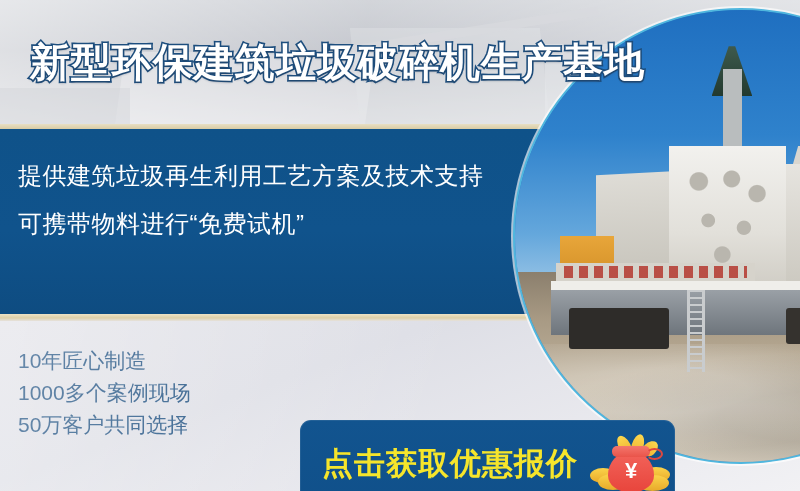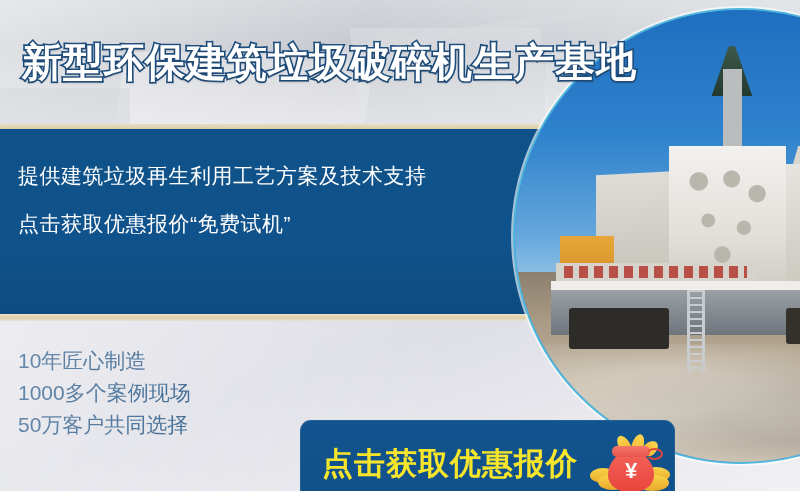--- a/index.html
+++ b/index.html
@@ -91,33 +91,33 @@
   .m-stack{left:46%;top:13%;width:4.2%;height:18%;background:#b9bdbe;}
   .m-cone{left:43.5%;top:8%;width:9%;height:11%;background:linear-gradient(180deg,#3e5a4c,#22392f);clip-path:polygon(42% 0,58% 0,100% 100%,0 100%);}
   .m-ladder{left:38%;top:62%;width:4%;height:18%;background:repeating-linear-gradient(180deg,#c9ccce 0 2px,transparent 2px 7px),linear-gradient(90deg,#c9ccce 0 14%,transparent 14% 86%,#c9ccce 86% 100%);}
   .m-dark1{left:12%;top:66%;width:22%;height:9%;background:#2e2c29;border-radius:3px;}
   .m-dark2{left:60%;top:66%;width:22%;height:8%;background:#35322e;border-radius:3px;}
   .m-sign{left:9%;top:56%;width:44%;height:4%;background:#d6d3cb;}
   .m-sign:after{content:"";position:absolute;inset:18% 4%;background:repeating-linear-gradient(90deg,#b4382f 0 9px,transparent 9px 15px);opacity:.85;}
 
   
   .headline{
-    position:absolute;left:22px;top:35px;
+    position:absolute;left:30px;top:35px;
     font-size:40px;font-weight:bold;letter-spacing:1px;
     color:#ffffff;
     -webkit-text-stroke:3.2px #1d4e7e;
     paint-order:stroke fill;
     text-shadow:0 2px 2px rgba(40,60,85,.35);
     white-space:nowrap;
   }
 
   
   .features{position:absolute;left:18px;top:152px;}
   .feature-line{
-    color:#ffffff;font-size:21px;line-height:48px;white-space:nowrap;
+    color:#ffffff;font-size:24px;line-height:48px;white-space:nowrap;
     letter-spacing:.5px;
   }
 
   
   .stats{position:absolute;left:18px;top:345px;}
   .stat-line{
     color:#1d4f80;font-size:21px;line-height:32px;white-space:nowrap;
   }
 
   
@@ -205,21 +205,21 @@
       <div class="mach m-dark1"></div>
       <div class="mach m-dark2"></div>
       <div class="mach m-ladder"></div>
     </div>
   </div>
 
   <div class="headline">新型环保建筑垃圾破碎机生产基地</div>
 
   <div class="features">
     <div class="feature-line">提供建筑垃圾再生利用工艺方案及技术支持</div>
-    <div class="feature-line">点击获取优惠报价“免费试机”</div>
+    <div class="feature-line">可携带物料进行“免费试机”</div>
   </div>
 
   <div class="stats">
     <div class="stat-line">10年匠心制造</div>
     <div class="stat-line">1000多个案例现场</div>
     <div class="stat-line">50万客户共同选择</div>
   </div>
 
   <div class="sheen"></div>
 

